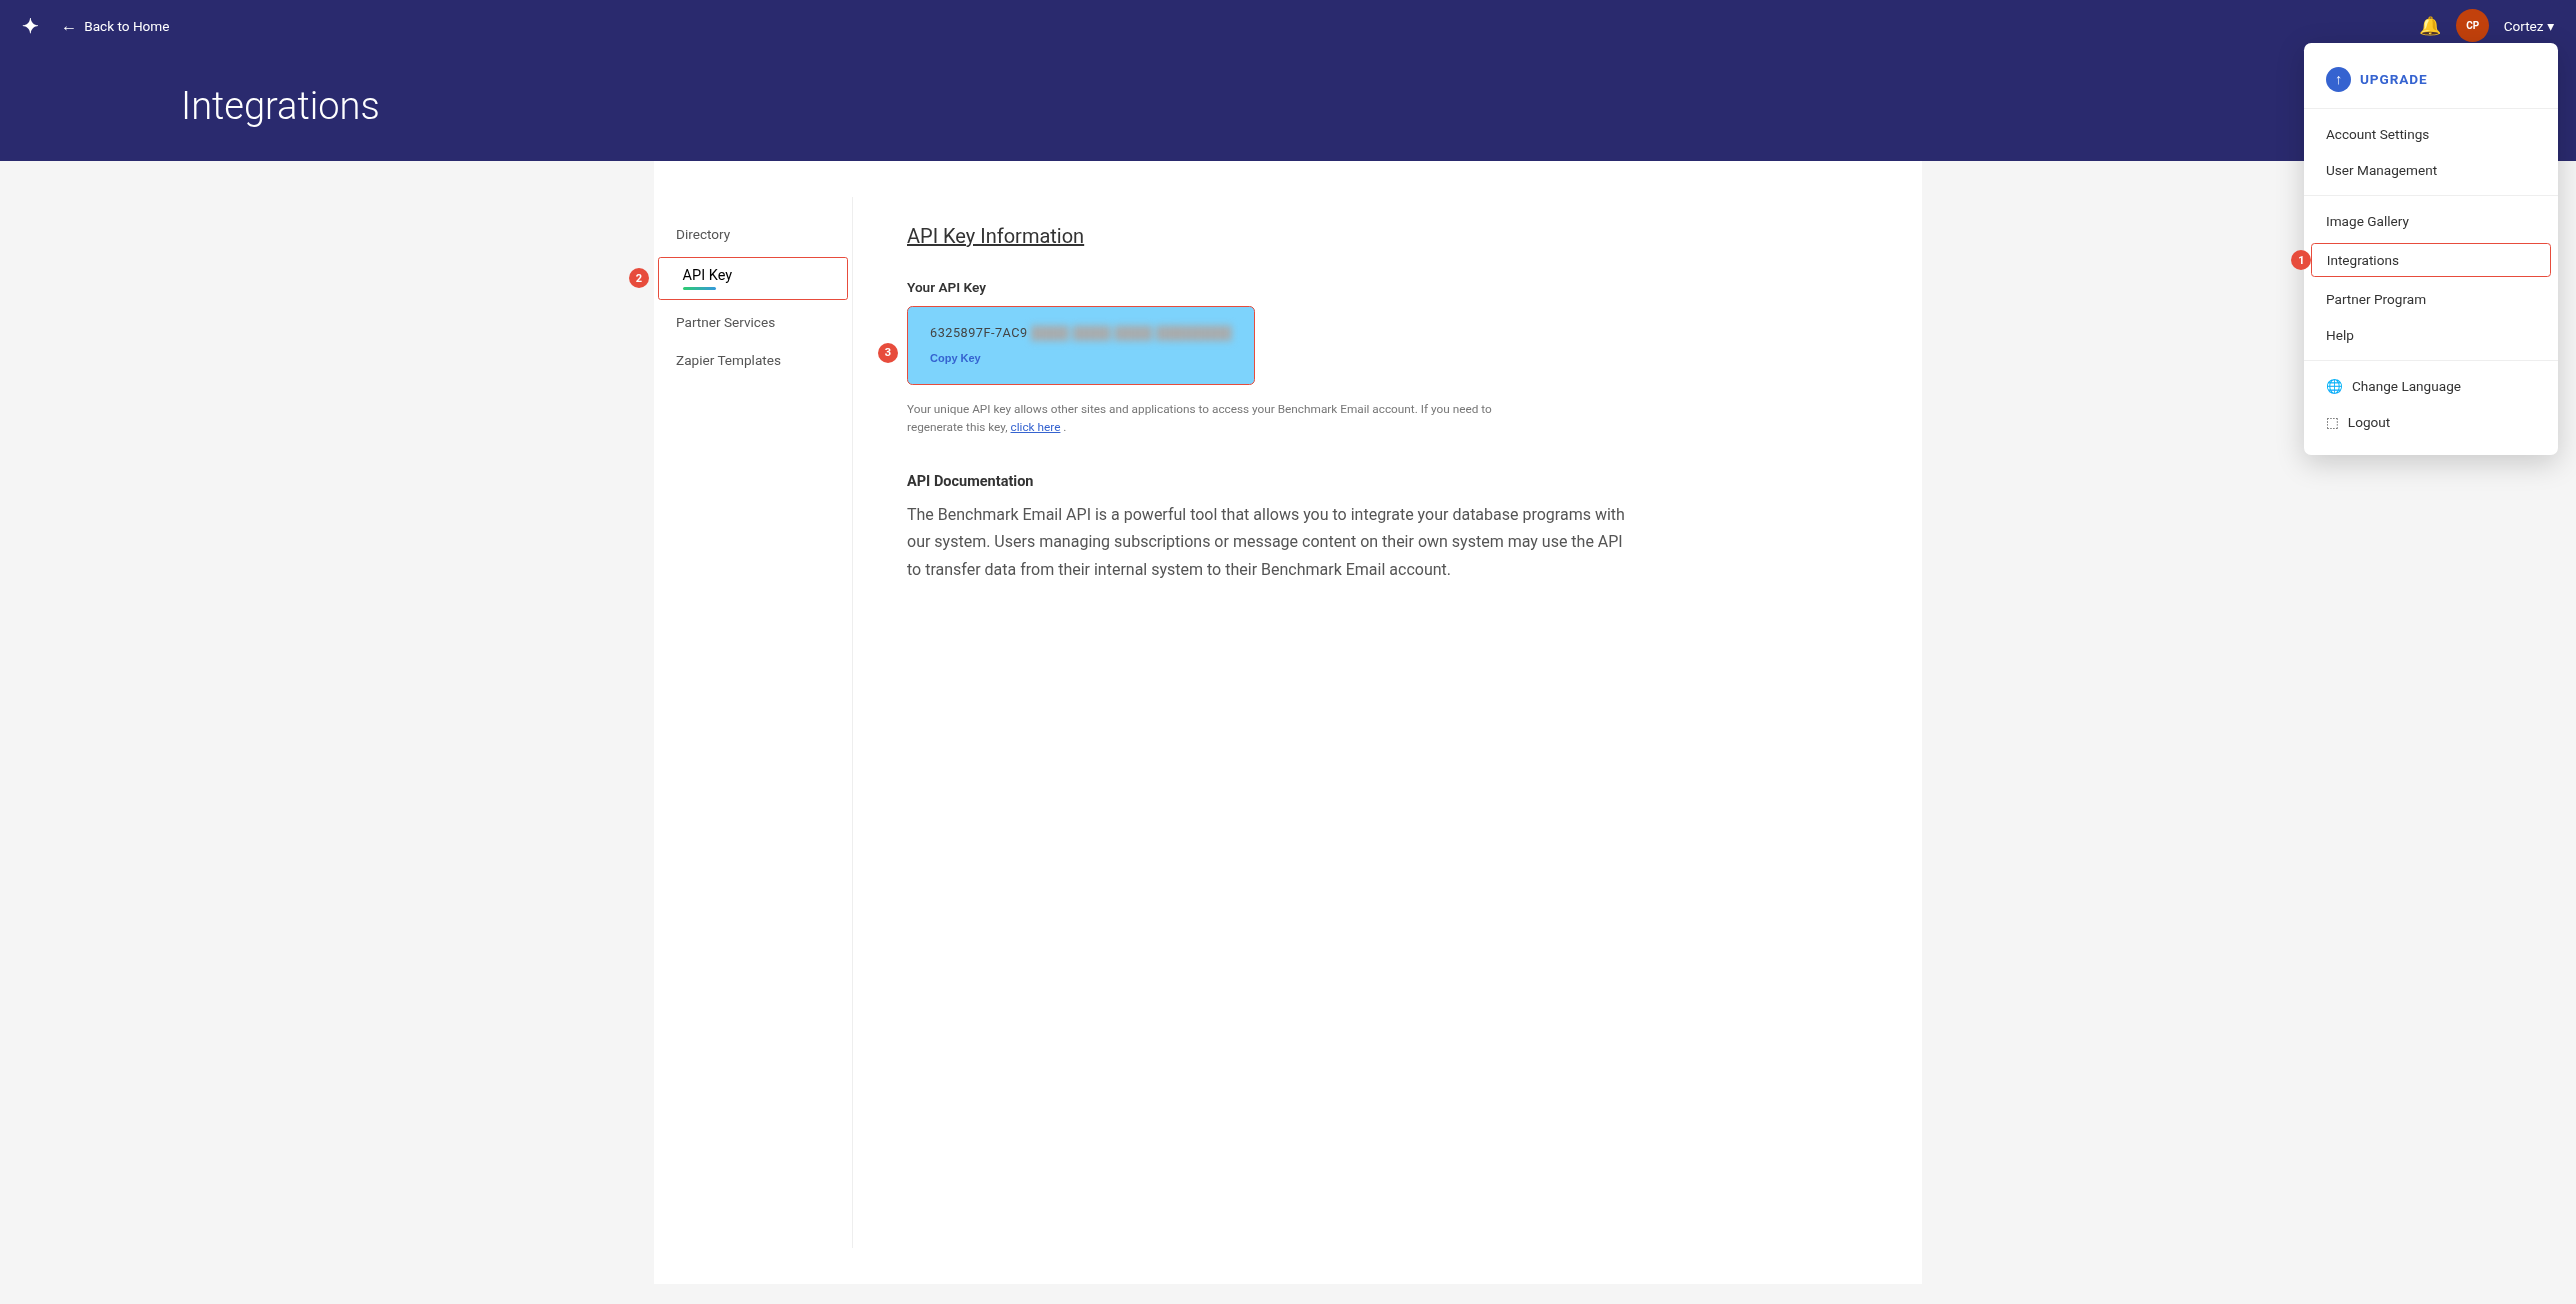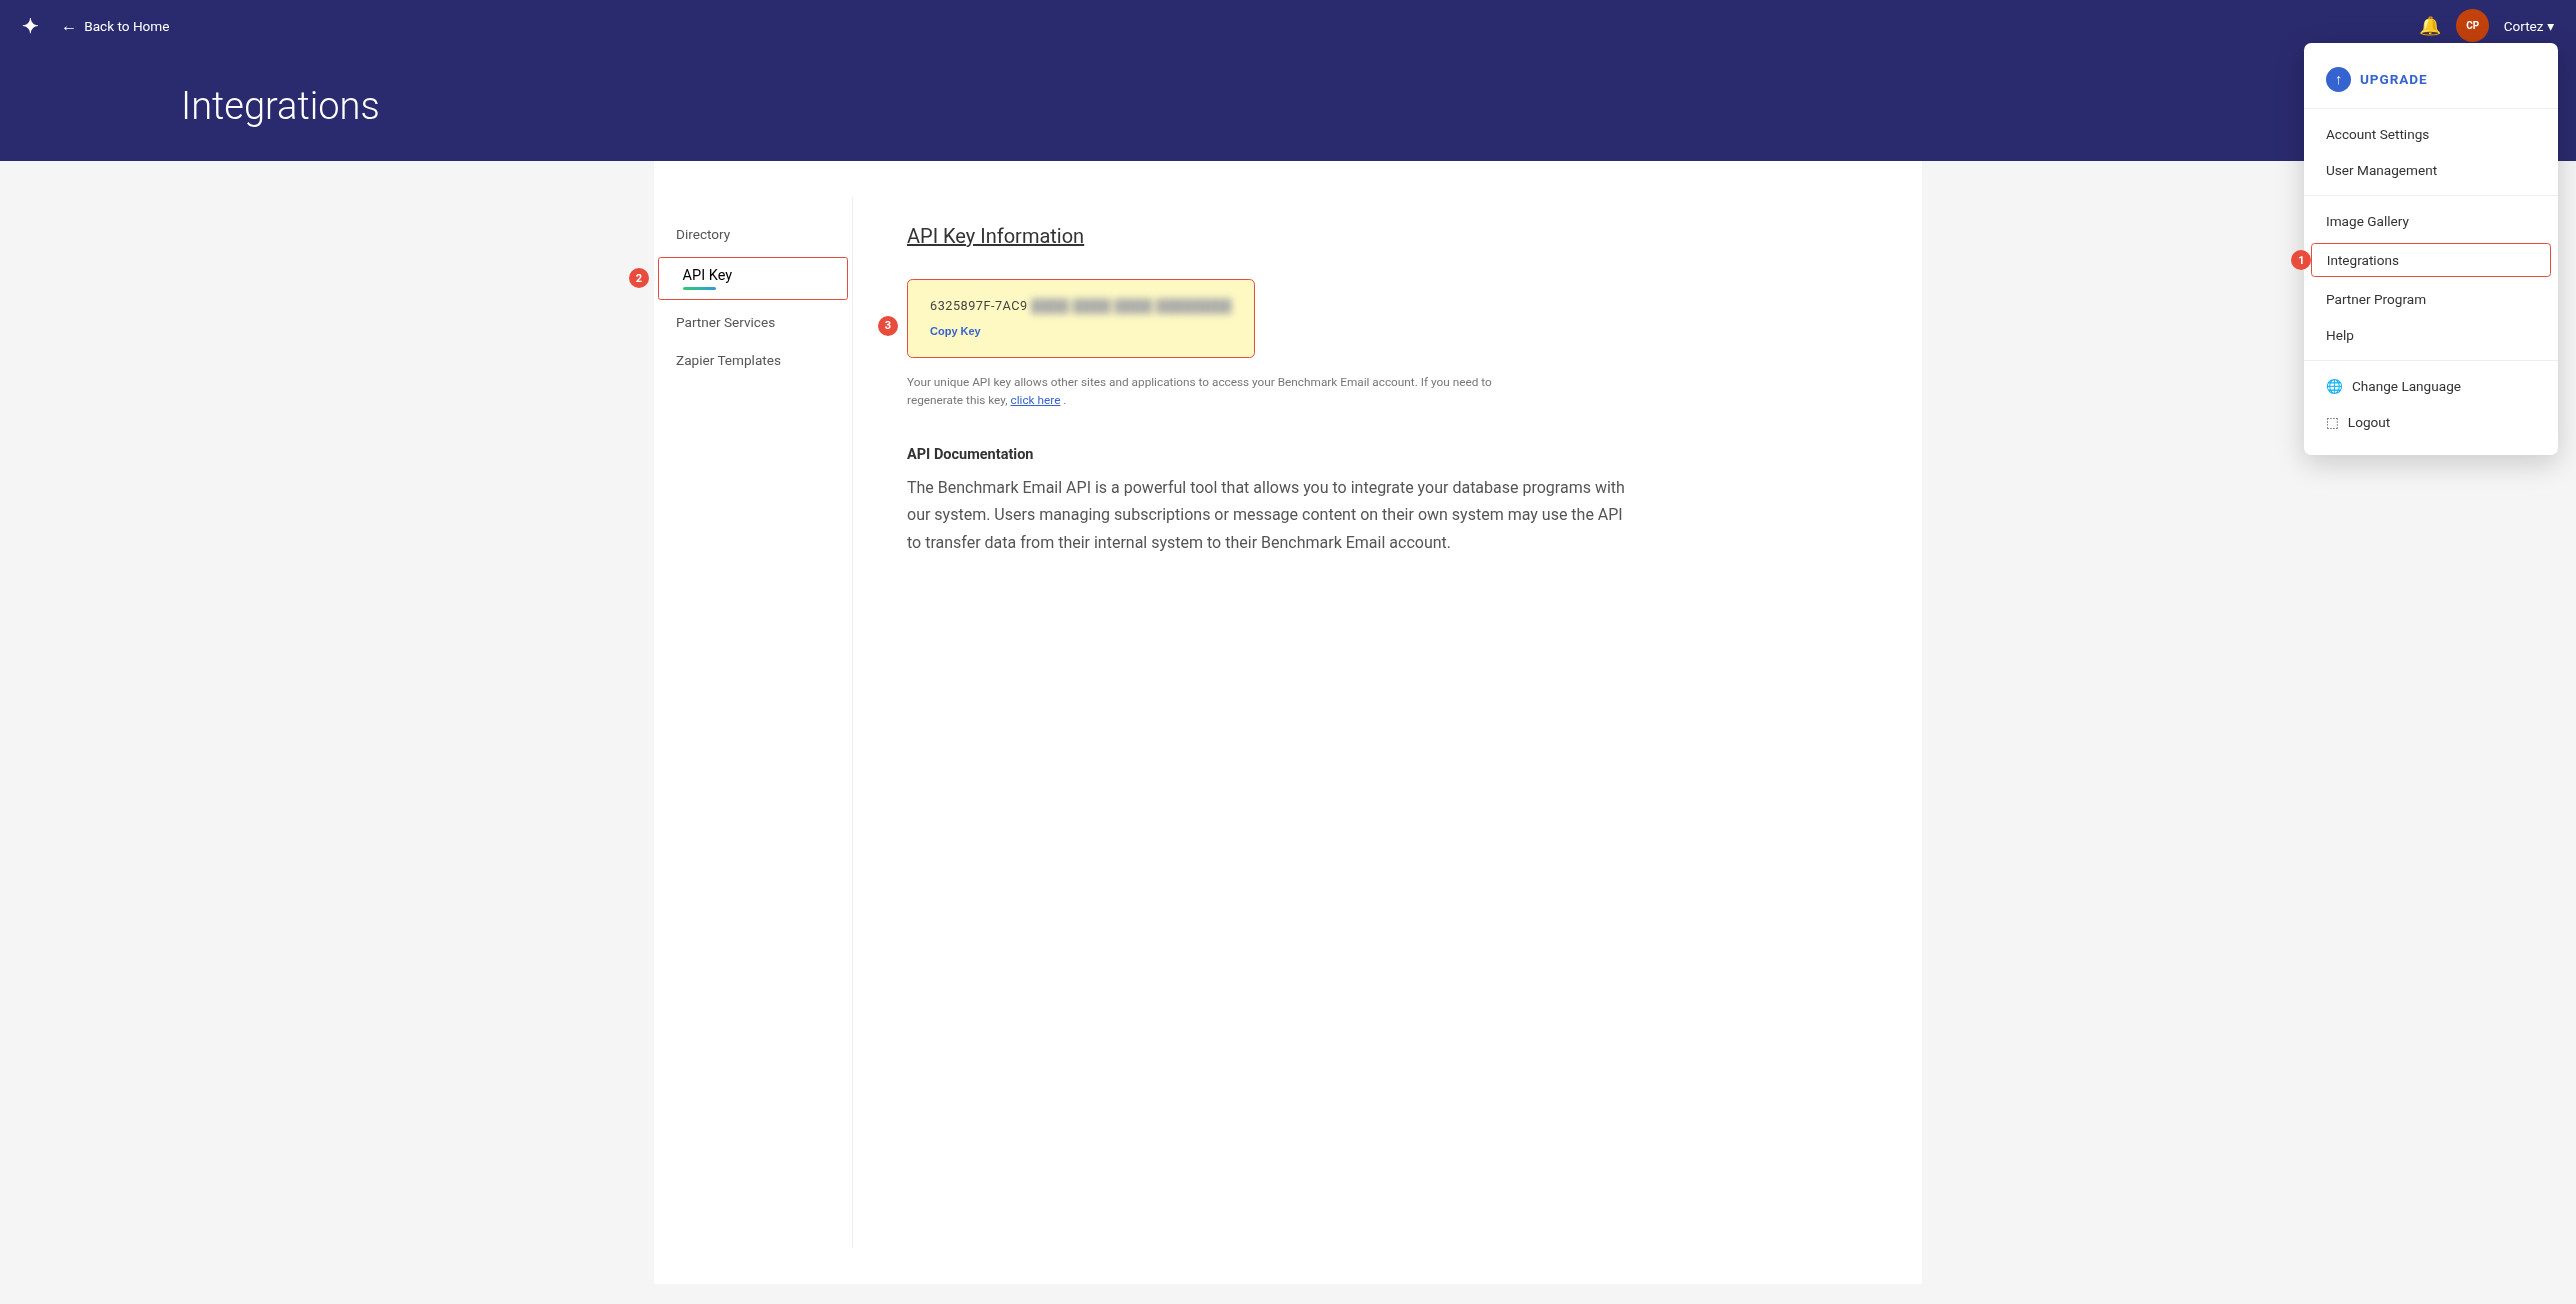--- a/index.html
+++ b/index.html
@@ -138,21 +138,21 @@
     }
 
     .api-key-label {
       font-size: 13.6px;
       font-weight: 600;
       color: #333;
       margin-bottom: 11px;
     }
 
     .api-key-box {
-      background: #fef9c3;
+      background: #7dd3fc;
       border: 1.8px solid #e74c3c;
       border-radius: 5.4px;
       padding: 18px 22px;
       display: inline-block;
       min-width: 344px;
       position: relative;
       margin-bottom: 14.5px;
     }
     .step-badge-3 {
       position: absolute;
@@ -328,20 +328,21 @@
       </div>
     </div>
 
     <div class="sidebar-item">Partner Services</div>
     <div class="sidebar-item">Zapier Templates</div>
   </aside>
 
   <main class="content">
     <h2>API Key Information</h2>
 
+    <div class="api-key-label">Your API Key</div>
 
     <div style="position:relative; display:inline-block;">
       <div class="step-badge-3">3</div>
       <div class="api-key-box">
         <div class="api-key-value">
           <span>6325897F-7AC9</span>
           <span class="api-key-blurred">████ ████ ████ ████████</span>
         </div>
         <button class="copy-key-btn">Copy Key</button>
       </div>

